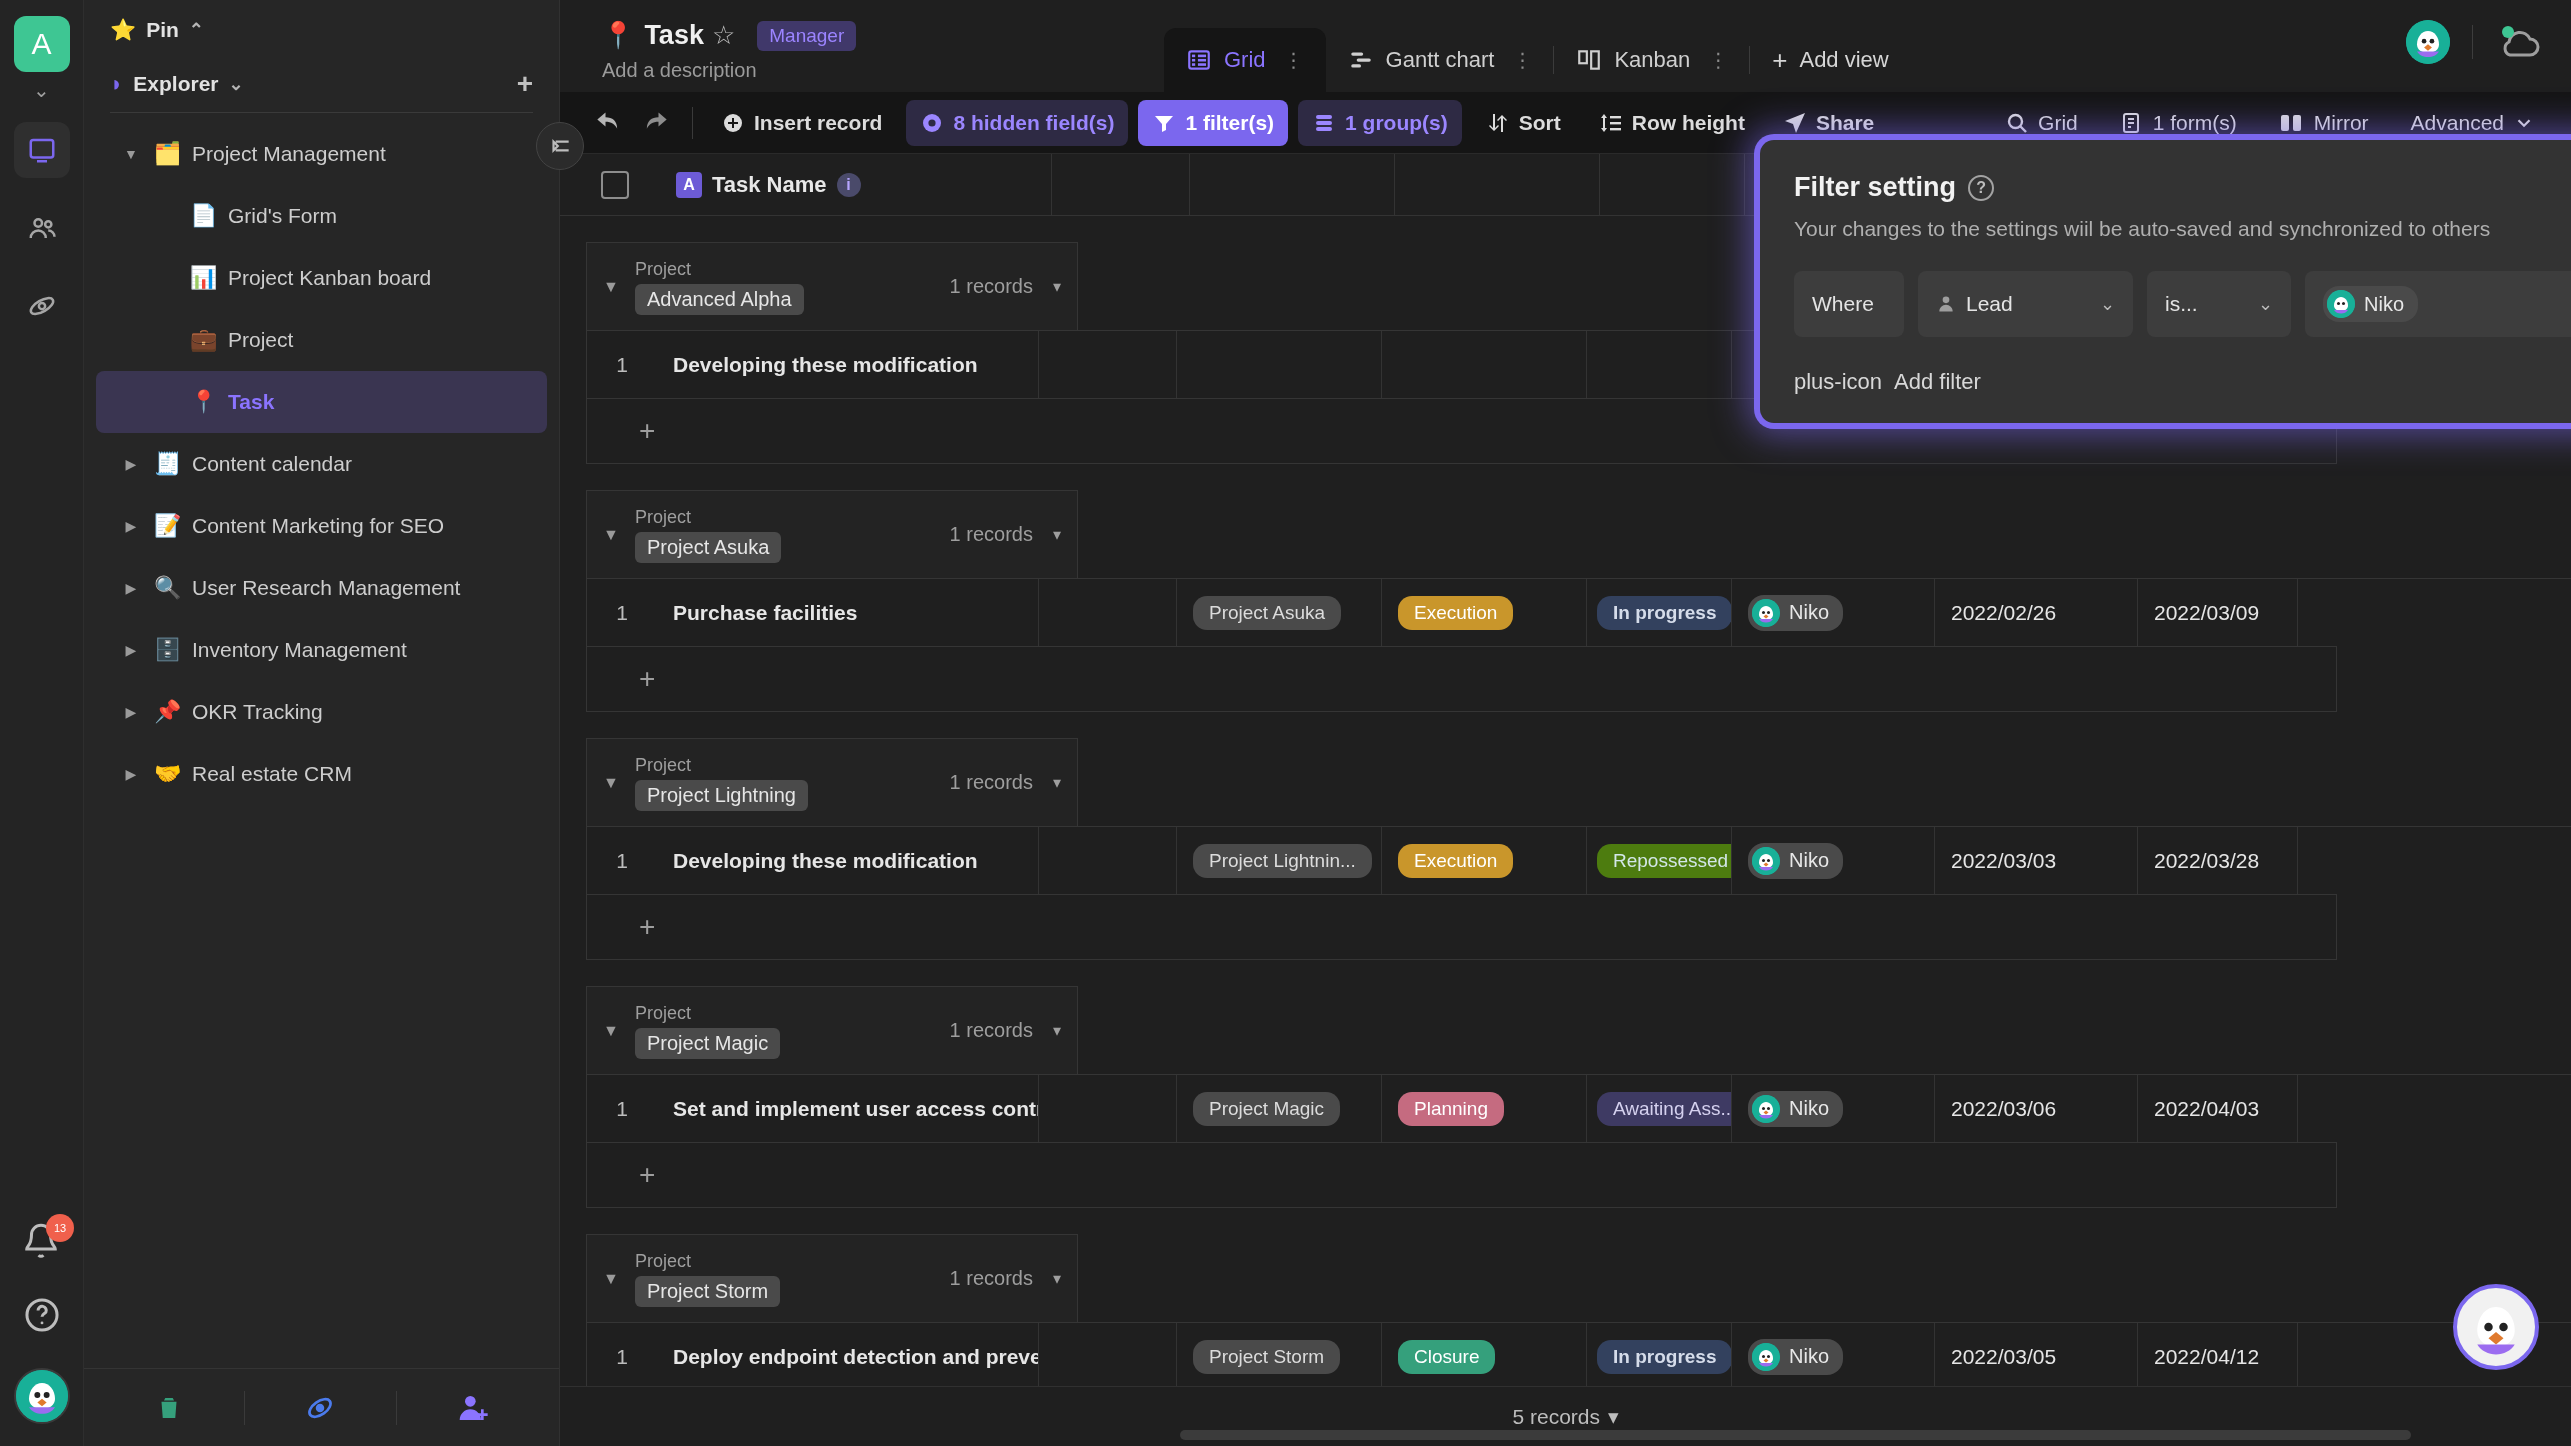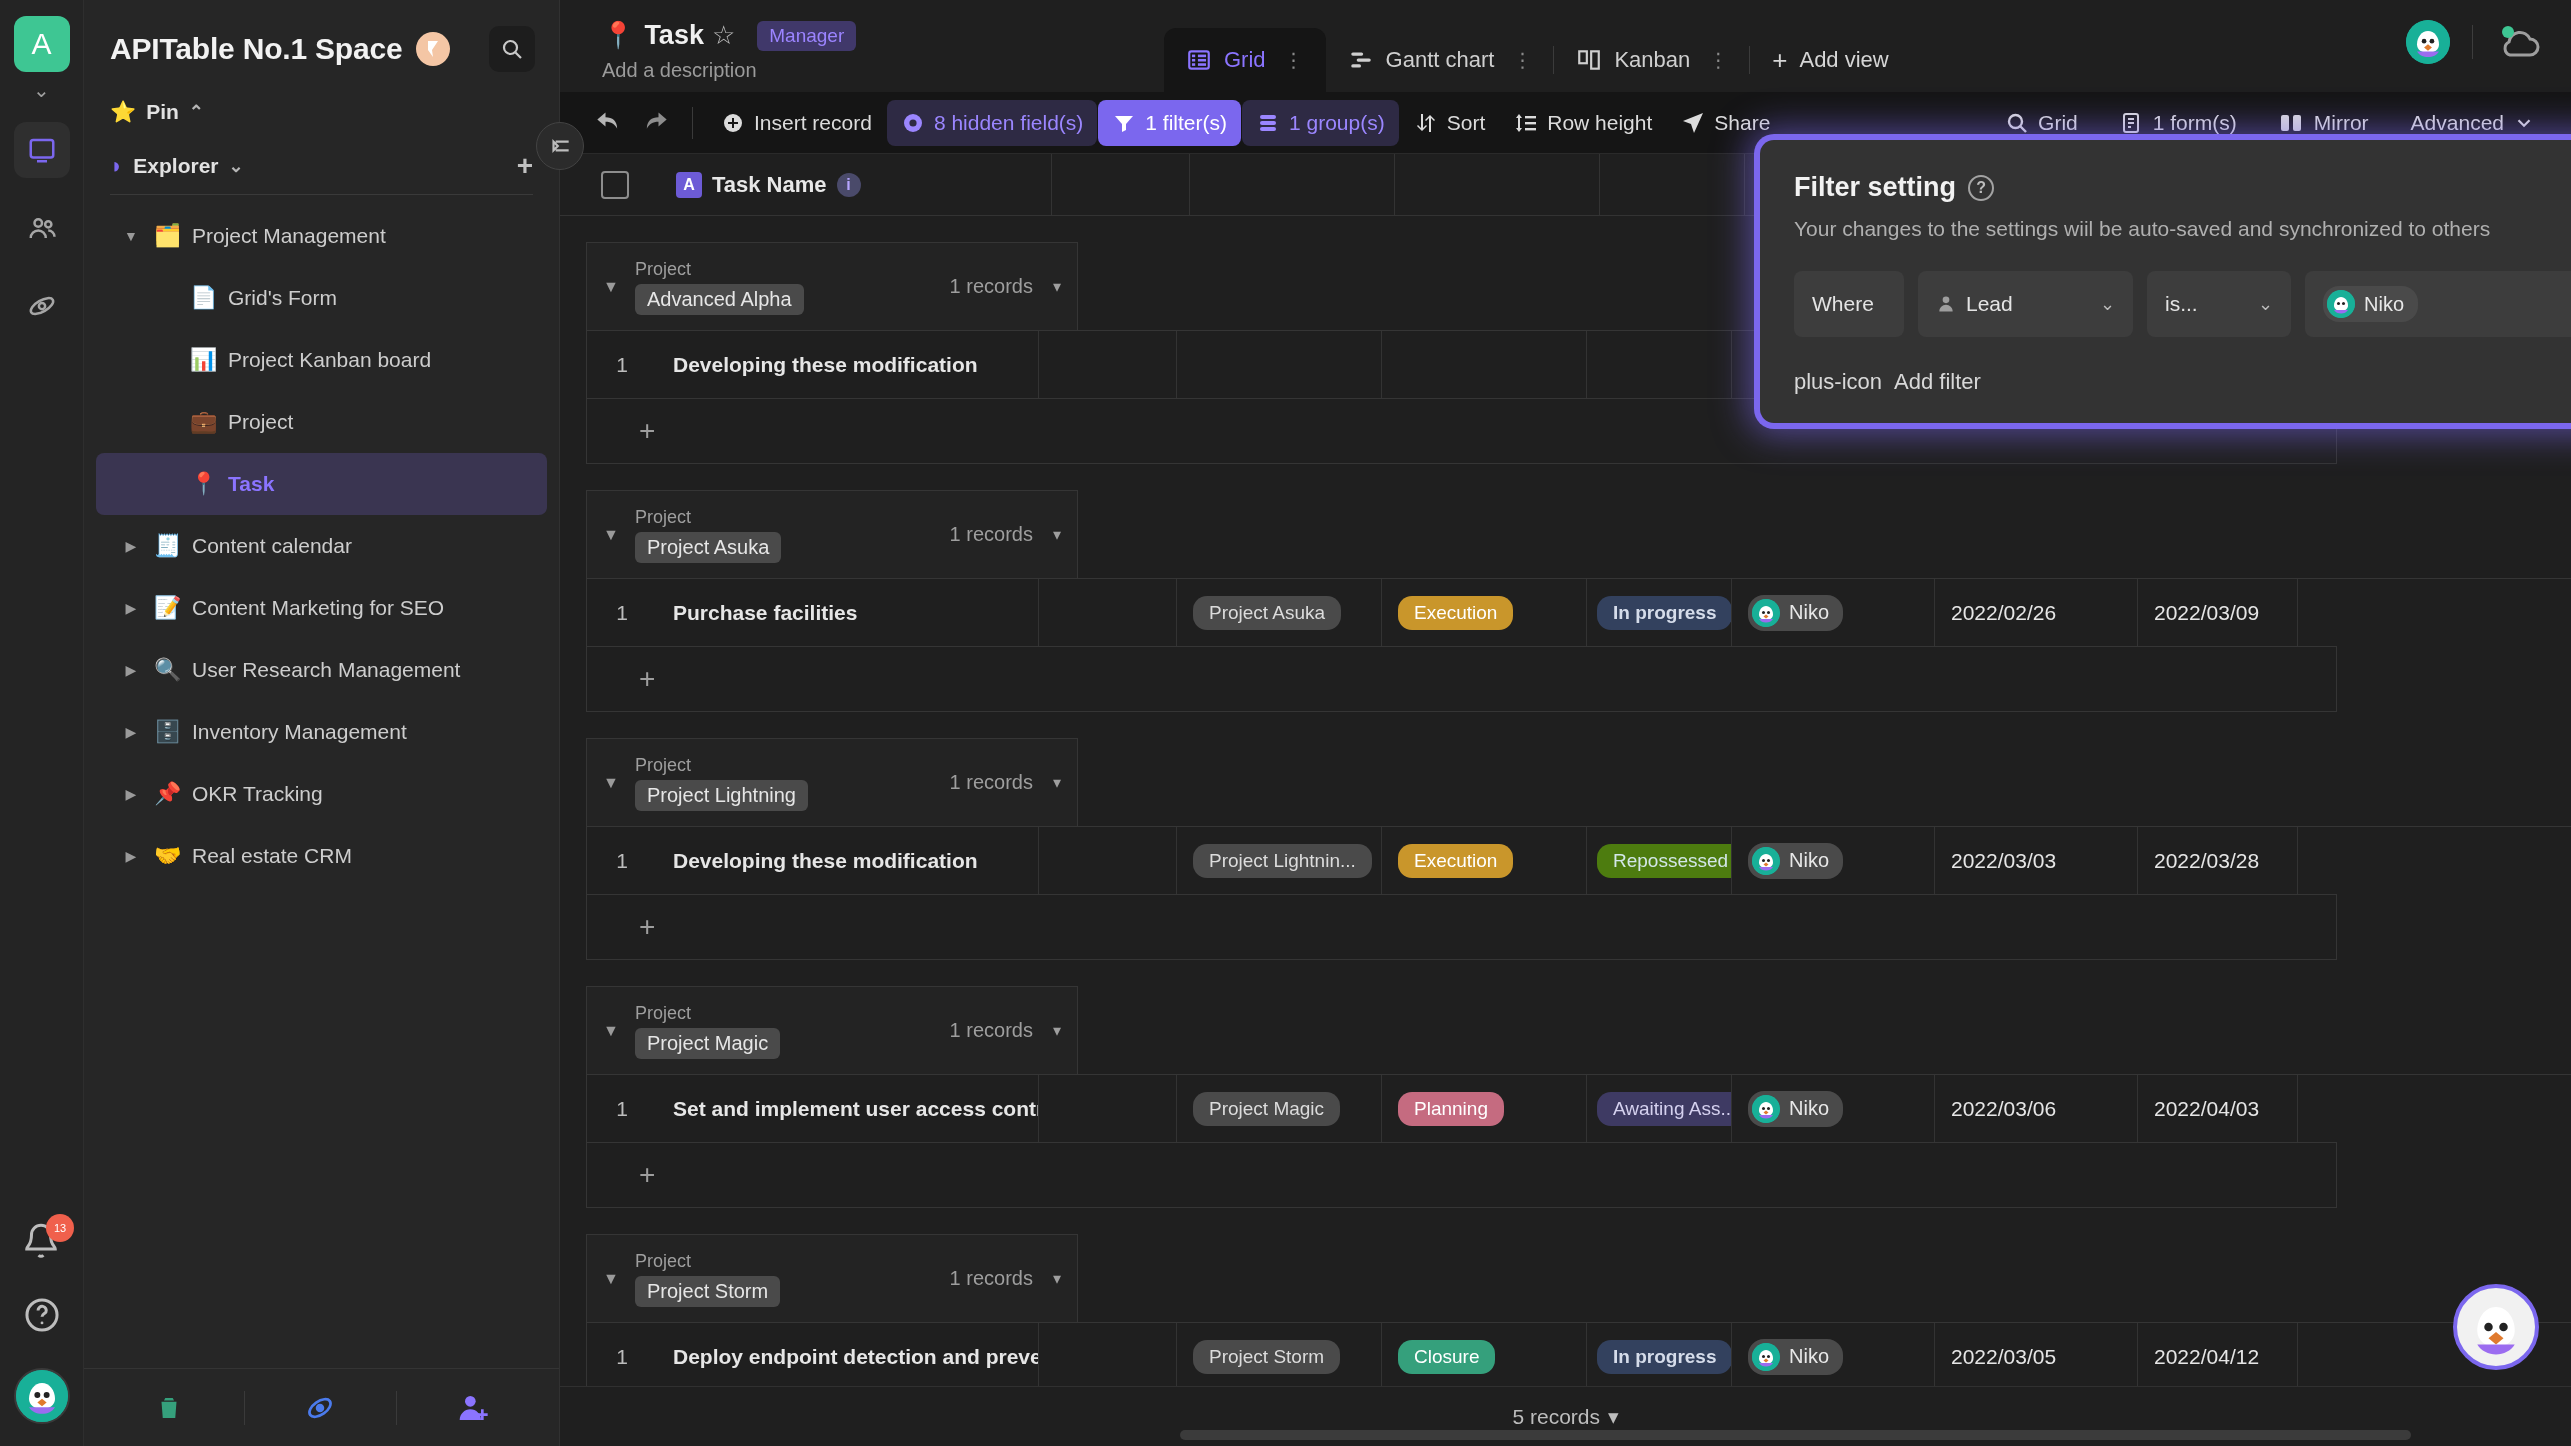--- a/index.html
+++ b/index.html
@@ -314,34 +314,20 @@
           <path d="M14 40c3 5 8 7 14 7s11-2 14-7z" fill="#9b6cf0"></path>
           <circle cx="23" cy="27" r="3.2" fill="#222"></circle>
             <circle cx="33" cy="27" r="3.2" fill="#222"></circle>
           <path d="M28 31l-5 4 5 4 5-4z" fill="#e07a2e"></path>
         </svg>
       </div>
     </div>
   </div>
 
   <div class="sidebar">
-    <div class="space-header">
-      <div class="space-title">APITable No.1 Space</div>
-      <div class="space-emoji">
-        <svg width="22" height="22" viewBox="0 0 22 22">
-            <path d="M6 3 L16 3 L10 12 L11 19 L6 12 Z" fill="#fff"></path>
-          </svg>
-      </div>
-      <div class="search-btn">
-        <svg width="24" height="24" viewBox="0 0 24 24" fill="none" stroke="currentColor" stroke-width="2.2">
-          <circle cx="10.5" cy="10.5" r="6.5"></circle>
-            <path d="M15.5 15.5L21 21"></path>
-        </svg>
-      </div>
-    </div>
 
     <div class="pin-row">
       <span>⭐</span>
       <span>Pin</span>
       <span style="font-size:18px;color:#b6b6b6;">⌃</span>
     </div>
 
     <div class="explorer-row">
       <span style="color:#7b67ee;font-size:22px;">◗</span>
       <span>Explorer</span>
@@ -522,21 +508,21 @@
         <svg width="28" height="28" viewBox="0 0 24 24" fill="currentColor">
             <path d="M9 7V3L2 9l7 6v-4c5 0 8 2 10 6 0-7-4-10-10-10z"></path>
           </svg>
       </div>
       <div class="tb-icon-btn" style="color:#8d8d8d;">
         <svg width="28" height="28" viewBox="0 0 24 24" fill="currentColor">
             <path d="M15 7V3l7 6-7 6v-4c-5 0-8 2-10 6 0-7 4-10 10-10z"></path>
           </svg>
       </div>
       <div class="tb-sep"></div>
-      <div id="tb-left" style="display:flex;align-items:center;gap:1px;">
+      <div id="tb-left" style="display:flex;align-items:center;gap:10px;font-weight:bold;">
           <div class="tb-btn">
             <span>
               <svg width="24" height="24" viewBox="0 0 24 24" fill="currentColor">
                 <circle cx="12" cy="12" r="9"></circle>
                 <path d="M11 7h2v10h-2zM7 11h10v2H7z" fill="#151515"></path>
               </svg>
             </span>
             <span>Insert record</span>
           </div>
           <div class="tb-btn chip-on">

